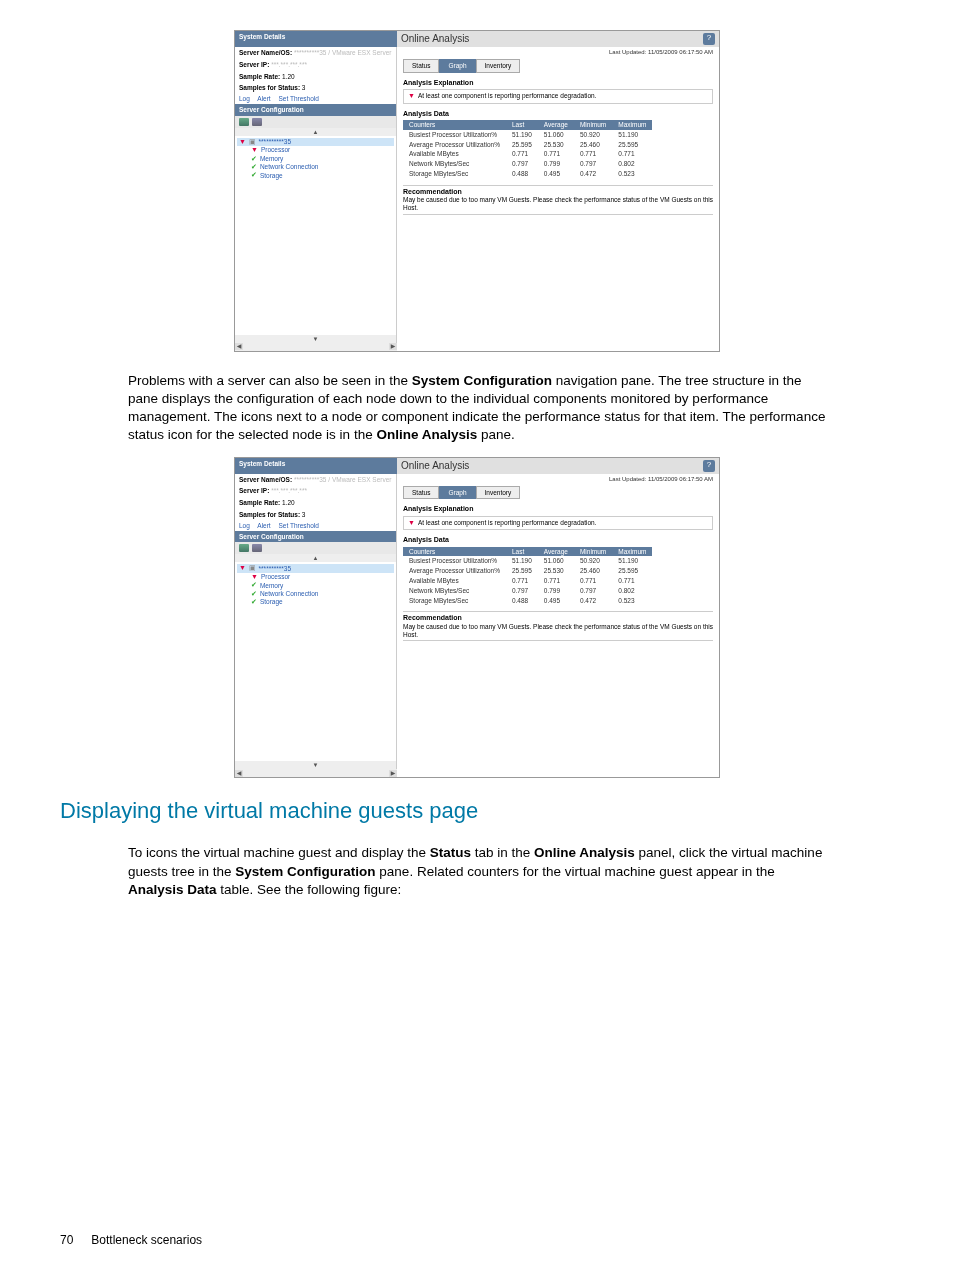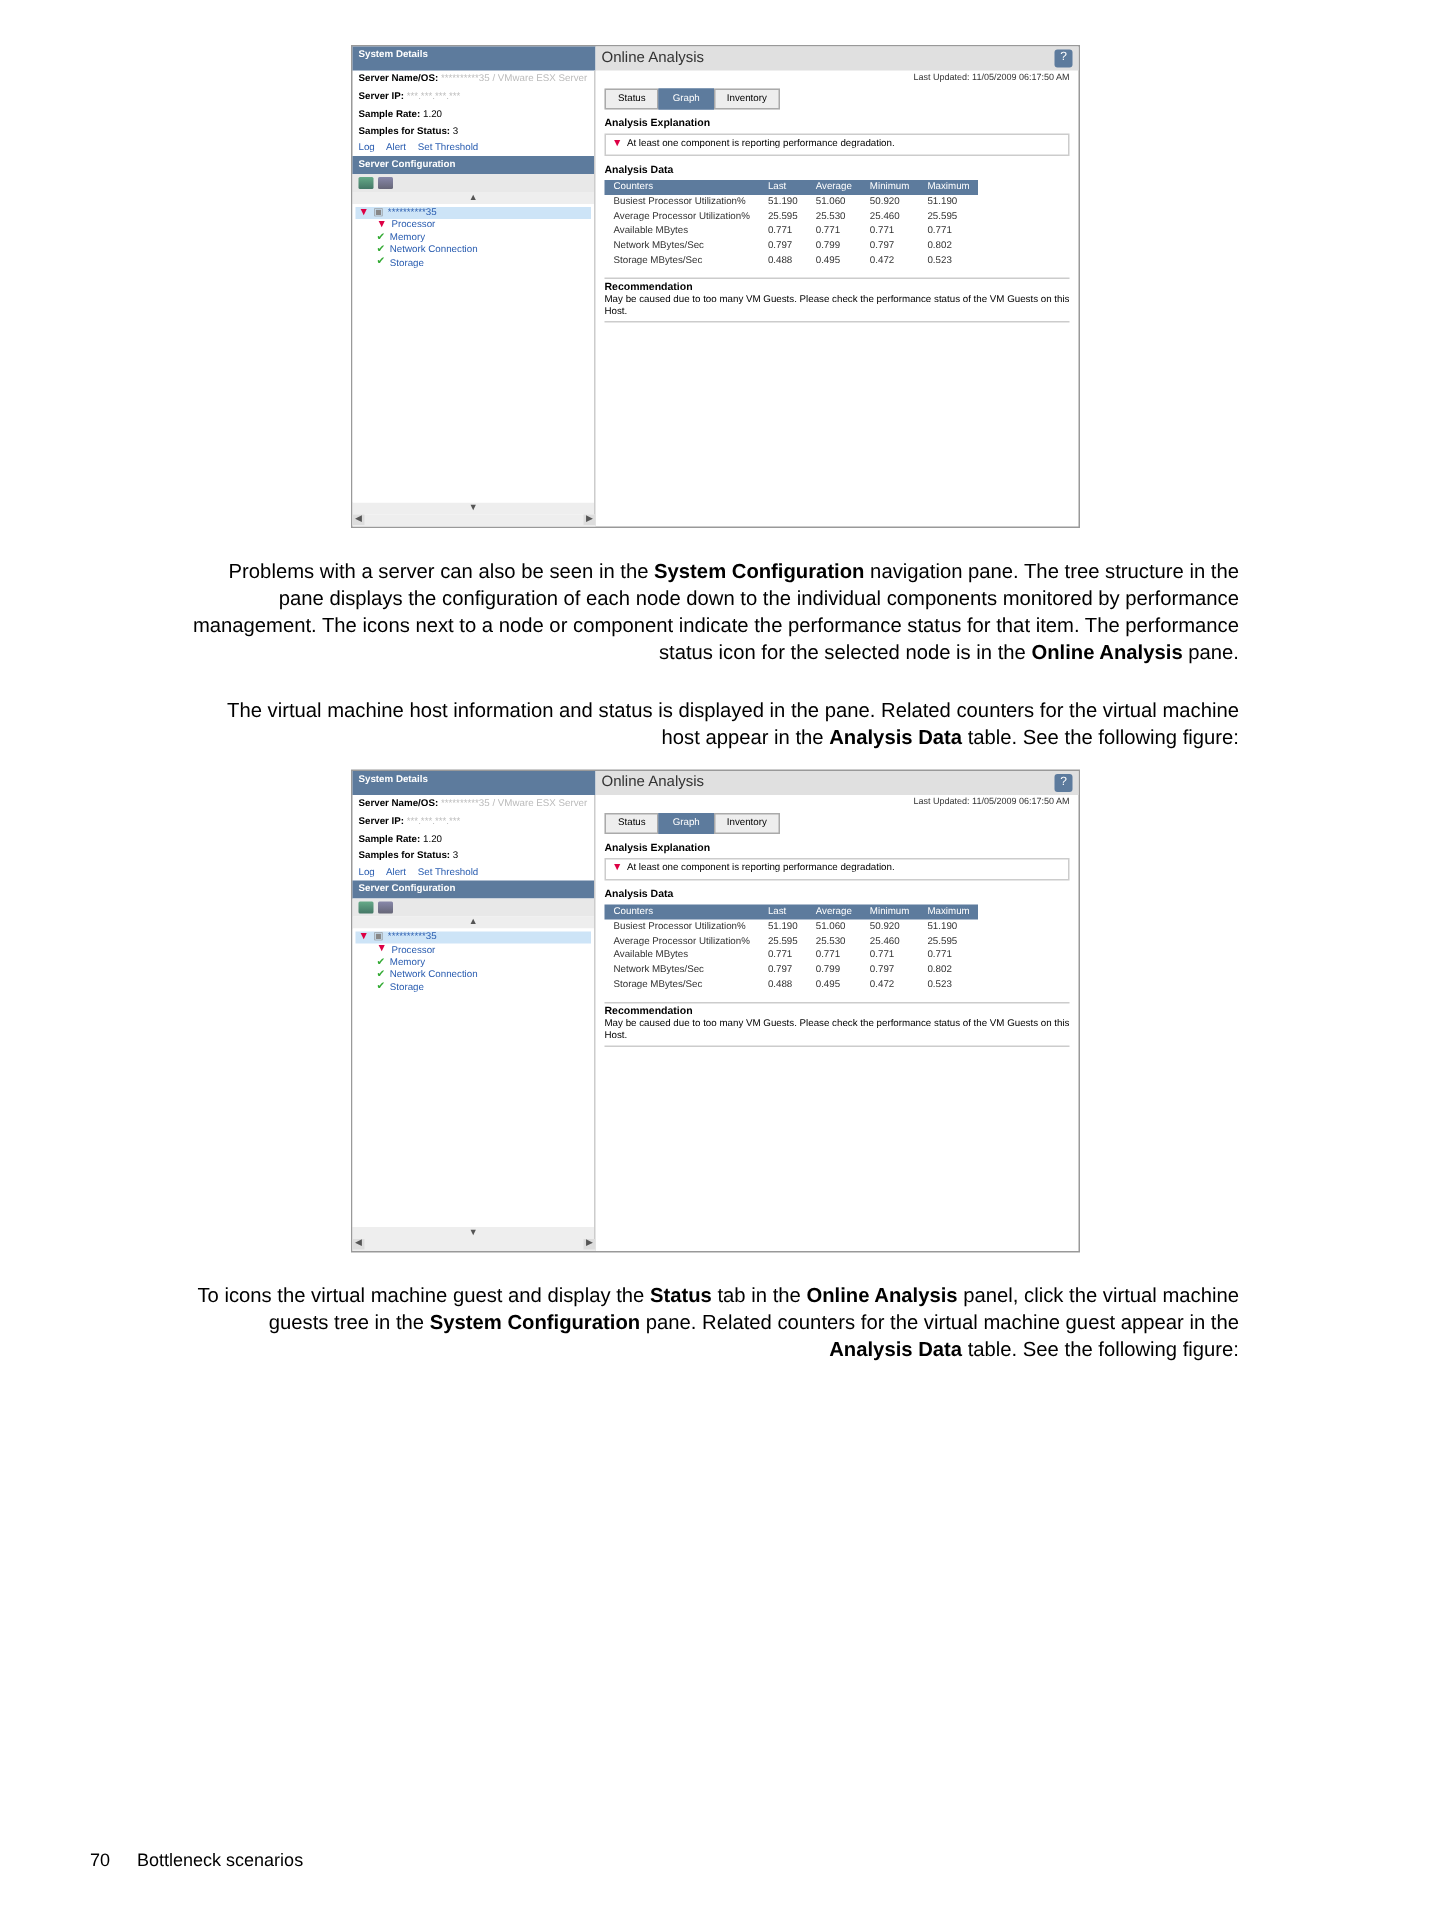--- a/index.html
+++ b/index.html
@@ -198,21 +198,20 @@
   }
   .ss-bottom-scroll .sbtn {
     width: 8px; text-align:center; color:#555; font-size:6px; background:#ddd;
   }
   .ss-bottom-scroll .strack { flex:1; background:#f0f0f0; }
 
   .body-text {
     margin: 20px 68px 12px 68px;
     font-size: 13.5px;
     line-height: 1.35;
-    text-align: right;
   }
   h2.sect {
     color: #0079a6;
     font-weight: normal;
     font-size: 22px;
     margin: 18px 0 6px 0;
   }
   .footer {
     position: absolute;
     bottom: 24px;
@@ -348,23 +347,20 @@
         </div>
         <div style="height:110px"></div>
       </div>
     </div>
   </div>
 
   <p class="body-text">
     <span>Problems with a server can also be seen in the </span><b>System Configuration</b><span> navigation pane. The tree structure in the pane displays the configuration of each node down to the individual components monitored by performance management. The icons next to a node or component indicate the performance status for that item. The performance status icon for the selected node is in the </span><b>Online Analysis</b><span> pane.</span>
   </p>
 
-  <p class="body-text">
-    <span>The virtual machine host information and status is displayed in the pane. Related counters for the virtual machine host appear in the </span><b>Analysis Data</b><span> table. See the following figure:</span>
-  </p>
 
   <div class="screenshot">
     <div class="ss-top">
       <div class="ss-sysdetails">System Details</div>
       <div class="ss-oa-title">
         <span>Online Analysis</span>
         <span class="ss-help">?</span>
       </div>
     </div>
     <div class="ss-body">
@@ -476,20 +472,21 @@
         <div class="ss-recbox">
           <div class="ss-sect-title" style="margin-top:0">Recommendation</div>
           <div>May be caused due to too many VM Guests. Please check the performance status of the VM Guests on this Host.</div>
         </div>
         <div style="height:110px"></div>
       </div>
     </div>
   </div>
 
 
+  <h2 class="sect">Displaying the virtual machine guests page</h2>
   <p class="body-text">
     <span>To icons the virtual machine guest and display the </span><b>Status</b><span> tab in the </span><b>Online Analysis</b><span> panel, click the virtual machine guests tree in the </span><b>System Configuration</b><span> pane. Related counters for the virtual machine guest appear in the </span><b>Analysis Data</b><span> table. See the following figure:</span>
   </p>
 
   <div class="footer">
     <span class="pn">70</span><span>Bottleneck scenarios</span>
   </div>
 </div>
 
 </body></html>

